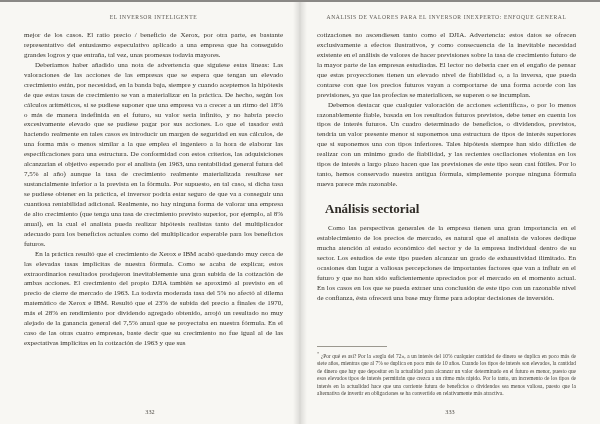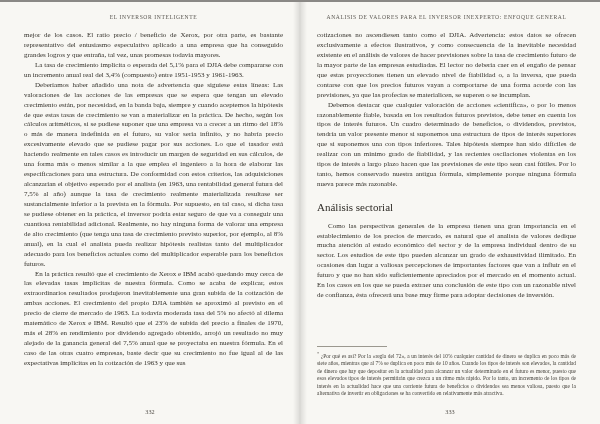--- a/index.html
+++ b/index.html
@@ -60,24 +60,24 @@
     text-align: justify;
   }
   .text-block p {
     margin: 0;
   }
   .text-block p.indent {
     text-indent: 11px;
   }
   .section-heading {
     font-family: "Liberation Serif", serif;
-    font-size: 11px;
-    font-weight: normal;
+    font-size: 13px;
+    font-weight: bold;
     color: #2e2b26;
-    margin: 10px 0 6px 0;
+    margin: 10px 0 6px 8px;
   }
   .footnote-block {
     position: absolute;
     left: 17px;
     right: 24px;
     bottom: 26px;
   }
   .footnote-rule {
     width: 70px;
     height: 1px;
@@ -109,21 +109,20 @@
 </style>
 </head>
 <body>
 
 <div class="spread">
 
   <div class="page left">
     <div class="running-header">EL INVERSOR INTELIGENTE</div>
     <div class="text-block">
       <p>mejor de los casos. El ratio precio / beneficio de Xerox, por otra parte, es bastante representativo del entusiasmo especulativo aplicado a una empresa que ha conseguido grandes logros y que entraña, tal vez, unas promesas todavía mayores.</p>
-      <p class="indent">La tasa de crecimiento implícita o esperada del 5,1% para el DJIA debe compararse con un incremento anual real del 3,4% (compuesto) entre 1951-1953 y 1961-1963.</p>
       <p class="indent">Deberíamos haber añadido una nota de advertencia que siguiese estas líneas: Las valoraciones de las acciones de las empresas que se espera que tengan un elevado crecimiento están, por necesidad, en la banda baja, siempre y cuando aceptemos la hipótesis de que estas tasas de crecimiento se van a materializar en la práctica. De hecho, según los cálculos aritméticos, si se pudiese suponer que una empresa va a crecer a un ritmo del 18% o más de manera indefinida en el futuro, su valor sería infinito, y no habría precio excesivamente elevado que se pudiese pagar por sus acciones. Lo que el tasador está haciendo realmente en tales casos es introducir un margen de seguridad en sus cálculos, de una forma más o menos similar a la que emplea el ingeniero a la hora de elaborar las especificaciones para una estructura. De conformidad con estos criterios, las adquisiciones alcanzarían el objetivo esperado por el analista (en 1963, una rentabilidad general futura del 7,5% al año) aunque la tasa de crecimiento realmente materializada resultase ser sustancialmente inferior a la prevista en la fórmula. Por supuesto, en tal caso, si dicha tasa se pudiese obtener en la práctica, el inversor podría estar seguro de que va a conseguir una cuantiosa rentabilidad adicional. Realmente, no hay ninguna forma de valorar una empresa de alto crecimiento (que tenga una tasa de crecimiento previsto superior, por ejemplo, al 8% anual), en la cual el analista pueda realizar hipótesis realistas tanto del multiplicador adecuado para los beneficios actuales como del multiplicador esperable para los beneficios futuros.</p>
       <p class="indent">En la práctica resultó que el crecimiento de Xerox e IBM acabó quedando muy cerca de las elevadas tasas implícitas de nuestra fórmula. Como se acaba de explicar, estos extraordinarios resultados produjeron inevitablemente una gran subida de la cotización de ambas acciones. El crecimiento del propio DJIA también se aproximó al previsto en el precio de cierre de mercado de 1963. La todavía moderada tasa del 5% no afectó al dilema matemático de Xerox e IBM. Resultó que el 23% de subida del precio a finales de 1970, más el 28% en rendimiento por dividendo agregado obtenido, arrojó un resultado no muy alejado de la ganancia general del 7,5% anual que se proyectaba en nuestra fórmula. En el caso de las otras cuatro empresas, baste decir que su crecimiento no fue igual al de las expectativas implícitas en la cotización de 1963 y que sus</p>
     </div>
     <div class="page-number">332</div>
   </div>
 
   <div class="page right">
     <div class="running-header">ANÁLISIS DE VALORES PARA EL INVERSOR INEXPERTO: ENFOQUE GENERAL</div>
     <div class="text-block">
       <p>cotizaciones no ascendiesen tanto como el DJIA. Advertencia: estos datos se ofrecen exclusivamente a efectos ilustrativos, y como consecuencia de la inevitable necesidad existente en el análisis de valores de hacer previsiones sobre la tasa de crecimiento futuro de la mayor parte de las empresas estudiadas. El lector no debería caer en el engaño de pensar que estas proyecciones tienen un elevado nivel de fiabilidad o, a la inversa, que pueda contarse con que los precios futuros vayan a comportarse de una forma acorde con las previsiones, ya que las profecías se materialicen, se superen o se incumplan.</p>

